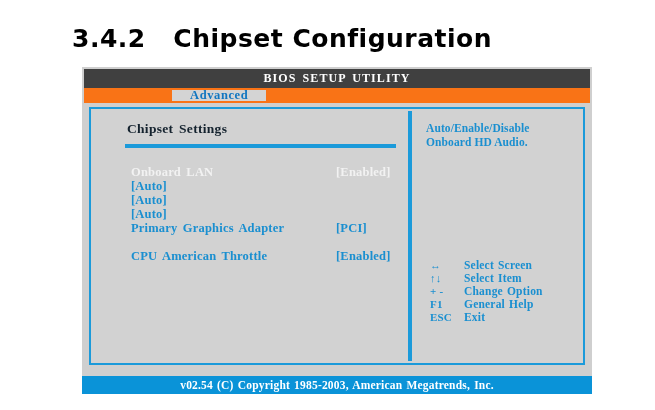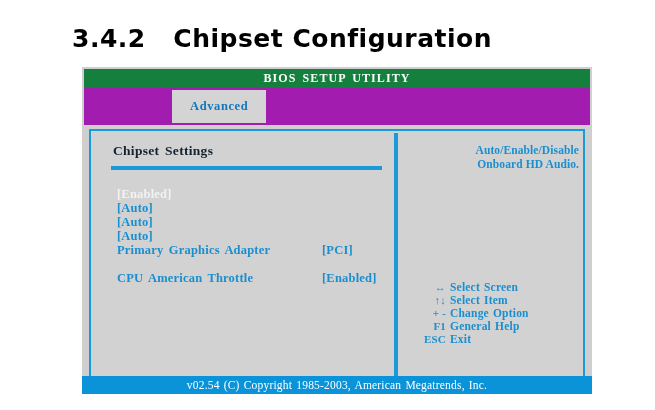--- a/index.html
+++ b/index.html
@@ -38,37 +38,37 @@
     left: 78px;
     top: 63px;
     width: 510px;
     height: 327px;
     background: #cfcfcf;
   }
 
   
   #title-bar {
     height: 19px;
-    background: #15803d;
+    background: #404040;
     display: flex;
     align-items: center;
     justify-content: center;
   }
   #title-bar-text {
     color: #ffffff;
     font-weight: bold;
     font-size: 12px;
     letter-spacing: 1.1px;
     word-spacing: 2px;
   }
 
   
   #tab-bar {
-    height: 37px;
-    background: #a21caf;
+    height: 15px;
+    background: #f97316;
     display: flex;
     align-items: stretch;
     position: relative;
   }
   #tab-spacer-left { width: 86px; }
   .tab {
     display: flex;
     align-items: center;
     justify-content: center;
     padding: 0 16px;
@@ -94,20 +94,21 @@
     border: 2px solid #1b9ada;
     background: #d2d2d2;
     display: flex;
   }
 
   
   #settings-pane {
     width: 301px;
     position: relative;
     padding: 8px 0 0 18px;
+    margin-left: 14px;
   }
   #settings-title {
     font-weight: bold;
     font-size: 13.5px;
     color: #14222e;
     letter-spacing: 0.3px;
     word-spacing: 2px;
   }
   #settings-underline {
     margin-top: 5px;
@@ -139,21 +140,20 @@
   #pane-divider {
     width: 2px;
     background: #1b9ada;
   }
 
   
   #help-pane {
     flex: 1;
     position: relative;
     padding: 8px 0 0 12px;
-    text-align: right;
   }
   #help-text {
     font-weight: bold;
     font-size: 11.5px;
     line-height: 14px;
     color: #1a8fd0;
     letter-spacing: 0.1px;
     white-space: pre-line;
   }
 
@@ -185,21 +185,21 @@
     bottom: 0;
     width: 510px;
     height: 18px;
     background: #0a93d8;
     display: flex;
     align-items: center;
     justify-content: center;
   }
   #footer-text {
     color: #ffffff;
-    font-weight: normal;
+    font-weight: bold;
     font-size: 11.5px;
     letter-spacing: 0.2px;
     word-spacing: 1px;
   }
 </style>
 </head>
 <body>
 
 <div id="page">
 
@@ -221,20 +221,21 @@
     <div id="bios-body">
       <div id="panel-frame">
 
         <div id="settings-pane">
           <div id="settings-title">Chipset Settings</div>
           <div id="settings-underline"></div>
 
           <div class="settings-list">
 
             <div class="setting-row selected">
+              <span class="setting-label">Onboard LAN</span>
               <span class="setting-value">[Enabled]</span>
             </div>
 
             <div class="setting-row">
               <span class="setting-value">[Auto]</span>
             </div>
 
             <div class="setting-row indent">
               <span class="setting-value">[Auto]</span>
             </div>

